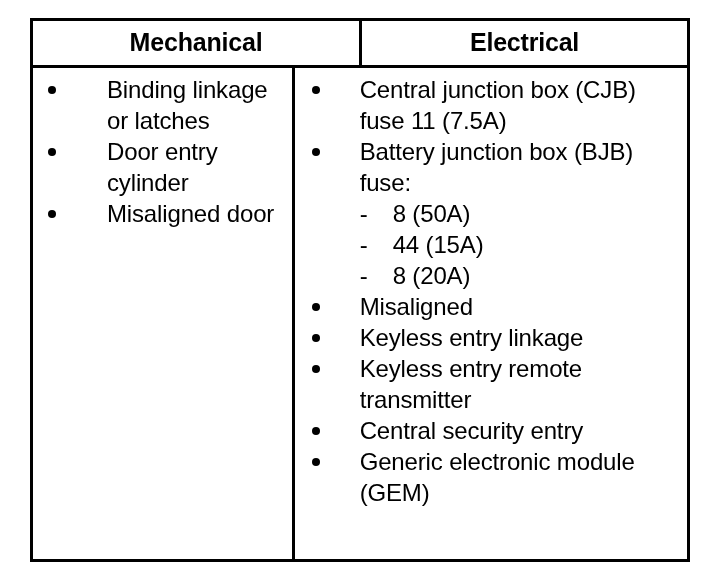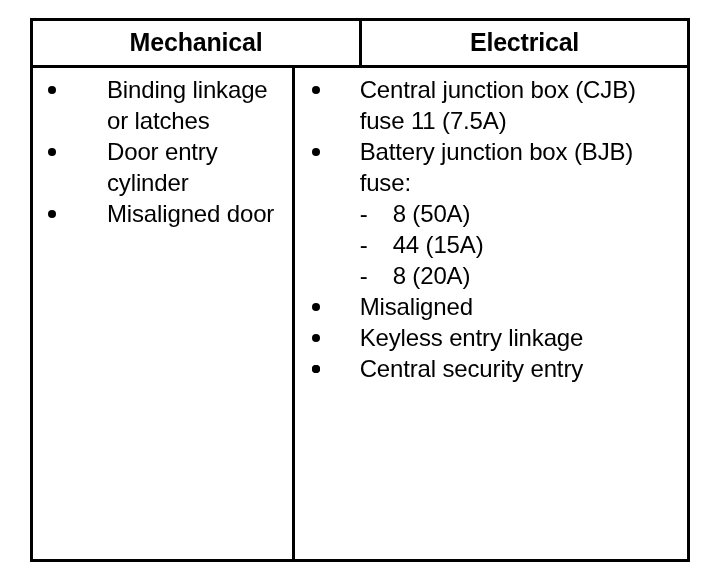--- a/index.html
+++ b/index.html
@@ -181,22 +181,27 @@
         <li class="bullet-item">
           <span class="bullet-dot"></span>
           <span class="item-text">Misaligned</span>
         </li>
         <li class="bullet-item">
           <span class="bullet-dot"></span>
           <span class="item-text">Keyless entry linkage</span>
         </li>
         <li class="bullet-item">
           <span class="bullet-dot"></span>
+          <span class="item-text">Keyless entry remote transmitter</span>
         </li>
         <li class="bullet-item">
           <span class="bullet-dot"></span>
           <span class="item-text">Central security entry</span>
+        </li>
+        <li class="bullet-item">
+          <span class="bullet-dot"></span>
+          <span class="item-text">Generic electronic module (GEM)</span>
         </li>
       </ul>
     </div>
 
   </div>
 </div>
 
 </body></html>

